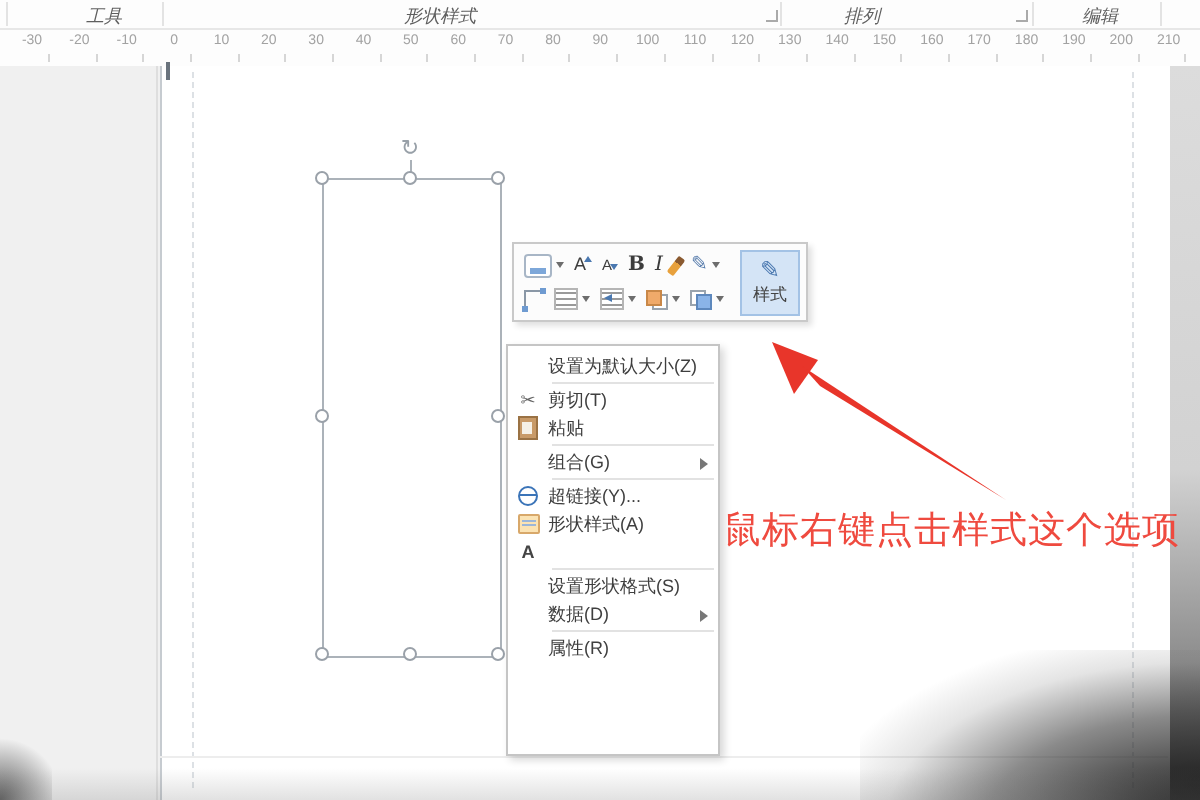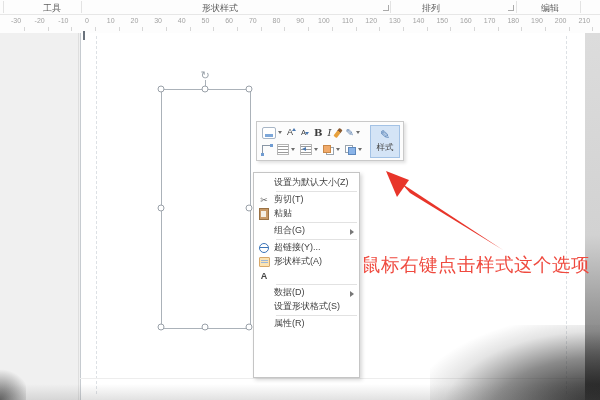--- a/index.html
+++ b/index.html
@@ -1,20 +1,20 @@
 <!DOCTYPE html>
 <html><head>
 <meta charset="utf-8">
 <style>
   html,body{margin:0;padding:0;background:#fff;}
   #stage{position:relative;width:600px;height:400px;overflow:hidden;
          font-family:"Liberation Sans",sans-serif;background:#fff;}
   
   #topbar{position:absolute;left:0;top:0;width:600px;height:14px;background:#fdfdfd;
-          border-bottom:1px solid #e7e7e7;}
+          border-bottom:1px solid #e7e7e7;font-style:italic;}
   .tb-label{position:absolute;top:2px;transform:translateX(-50%);font-size:9px;color:#5f5f5f;white-space:nowrap;}
   .tb-div{position:absolute;top:1px;width:1px;height:12px;background:#e3e3e3;}
   .launcher{position:absolute;top:5px;width:5px;height:5px;border-right:1px solid #8f8f8f;
             border-bottom:1px solid #8f8f8f;opacity:.75;}
   
   #ruler{position:absolute;left:0;top:15px;width:600px;height:18px;background:#fdfdfd;
          border-bottom:1px solid #e5e5e5;}
   .rlabel{position:absolute;top:2px;transform:translateX(-50%);font-size:7px;color:#a2a2a2;}
   .rtick{position:absolute;top:12px;width:1px;height:4px;background:#d6d6d6;}
   #origin-marker{position:absolute;left:83px;top:31px;width:2px;height:9px;background:#6a737d;z-index:4;}
@@ -70,21 +70,21 @@
   .i-send-backward-icon:before{content:"";position:absolute;left:0;top:0;width:6px;height:6px;border:1px solid #9aa4ae;background:#fff;}
   .i-send-backward-icon:after{content:"";position:absolute;right:0;bottom:0;width:6px;height:6px;background:#8ab4e8;border:1px solid #5d88bd;}
   #style-button{position:absolute;right:3px;top:3px;width:28px;height:31px;background:#d4e4f6;
       border:1px solid #a3c2e5;display:flex;flex-direction:column;align-items:center;justify-content:center;z-index:7;}
   #style-button .sb-icon{font-size:12px;color:#4a78b0;line-height:1.1;}
   #style-button .sb-label{font-size:8.5px;color:#444;}
   
   #ctxmenu{position:absolute;left:253px;top:172px;width:107px;height:206px;background:#fff;
       border:1px solid #c5c5c5;box-shadow:2px 2px 4px rgba(0,0,0,.16);z-index:6;
       padding:3px 0;box-sizing:border-box;}
-  .mitem{position:relative;height:14px;display:flex;font-size:9px;color:#3f3f3f;white-space:nowrap;}
+  .mitem{position:relative;height:14px;display:flex;align-items:center;font-size:9px;color:#3f3f3f;white-space:nowrap;}
   .micon{width:20px;display:flex;justify-content:center;align-items:center;flex:0 0 20px;}
   .mlabel{flex:1;overflow:hidden;}
   .marrow{position:absolute;right:5px;top:4.5px;width:0;height:0;
       border-top:3px solid transparent;border-bottom:3px solid transparent;border-left:4px solid #777;}
   .msep{height:1px;background:#e2e2e2;margin:1px 2px 1px 22px;}
   .m-cut-icon{font-size:9px;color:#666;line-height:1;}
   .m-copy-icon{width:7px;height:8px;border:1px solid #7e96b4;background:#fff;position:relative;}
   .m-copy-icon:before{content:"";position:absolute;left:-3px;top:-3px;width:7px;height:8px;border:1px solid #a8bacf;background:#eef3fa;}
   .m-paste-icon{width:8px;height:10px;background:#c89a68;border:1px solid #9a7244;position:relative;}
   .m-paste-icon:after{content:"";position:absolute;left:1px;top:2px;width:5px;height:6px;background:#f5f0e6;}
@@ -294,26 +294,26 @@
         <span class="mlabel">形状样式(A)</span>
       </div>
       <div class="mitem">
         <span class="micon">
           <span class="m-edit-text-icon">A</span>
         </span>
       </div>
       <div class="msep"></div>
       <div class="mitem">
         <span class="micon"></span>
+        <span class="mlabel">设置形状格式(S)</span>
+      </div>
+      <div class="mitem">
+        <span class="micon"></span>
         <span class="mlabel">数据(D)</span>
         <span class="marrow"></span>
-      </div>
-      <div class="mitem">
-        <span class="micon"></span>
-        <span class="mlabel">设置形状格式(S)</span>
       </div>
       <div class="msep"></div>
       <div class="mitem">
         <span class="micon"></span>
         <span class="mlabel">属性(R)</span>
       </div>
     </div>
 
   <svg id="red-arrow" width="140" height="95">
     <polygon points="11,9 34,18 22,35" fill="#e8352a"></polygon>

